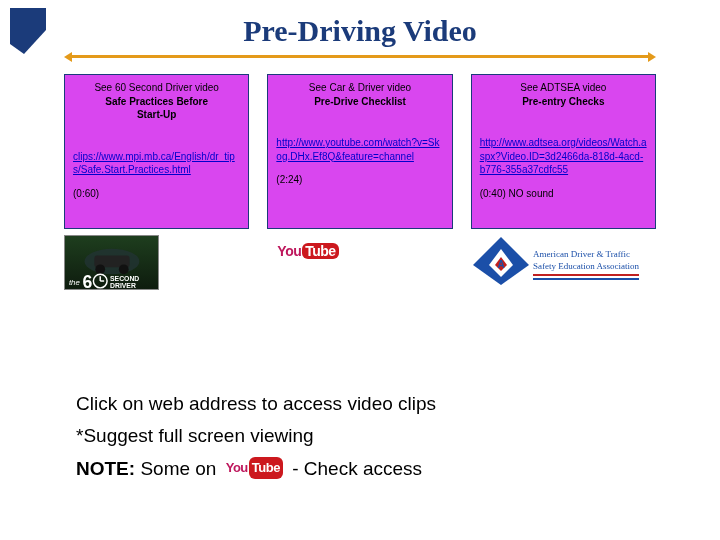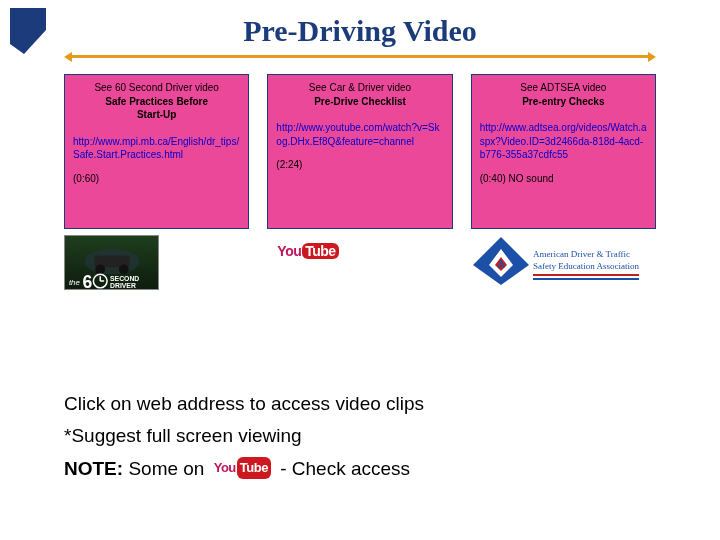--- a/index.html
+++ b/index.html
@@ -48,38 +48,39 @@
   .hr-arrow.right { right: 0; border-left: 8px solid #e49a1a; }
 
   .cards {
     display: flex;
     justify-content: space-between;
     margin: 14px 64px 0 64px;
     gap: 18px;
   }
   .card {
     border: 1.5px solid #1b3b7a;
-    background: #ec4899;
+    background: #d946ef;
     width: 33%;
     min-height: 155px;
     padding: 6px 8px 8px 8px;
     font-size: 10px;
     line-height: 1.35;
     color: #000;
     position: relative;
   }
   .card-header {
     text-align: center;
   }
   .card-header .line1 { }
   .card-header .line2 { font-weight: bold; }
   .card-header .line3 { font-weight: bold; }
   .card-link {
     color: #0000cc;
-    margin-top: 13px;
+    text-decoration: underline;
+    margin-top: 28px;
     display: block;
     word-break: break-all;
   }
   .duration {
     margin-top: 10px;
   }
   .dur-note { display: inline; }
 
   .thumb-row {
     display: flex;
@@ -112,21 +113,21 @@
   }
   
   .adtsea {
     width: 170px; height: 55px;
     background:#fff;
   }
   .adtsea svg { width:100%; height:100%; }
 
   .bottom-text {
     position: absolute;
-    left: 64px; right: 40px;
+    left: 76px; right: 40px;
     top: 388px;
     font-size: 19px;
     color: #000;
     line-height: 1.7;
   }
   .bottom-text .note-label { font-weight: bold; }
   .inline-yt {
     display: inline-flex; align-items:center;
     vertical-align: middle;
     margin: 0 4px;
@@ -152,21 +153,21 @@
 </div>
 
 <div class="cards">
 
   <div class="card">
     <div class="card-header">
       <div class="line1">See 60 Second Driver video</div>
       <div class="line2">Safe Practices Before</div>
       <div class="line3">Start-Up</div>
     </div>
-    <a class="card-link">http://www.mpi.mb.ca/English/dr_tips/Safe.Start.Practices.html</a>
+    <a class="card-link">clips://www.mpi.mb.ca/English/dr_tips/Safe.Start.Practices.html</a>
     <div class="duration">
       <span>(0:60)</span><span class="dur-note"></span>
     </div>
   </div>
 
   <div class="card">
     <div class="card-header">
       <div class="line1">See Car &amp; Driver video</div>
       <div class="line2">Pre-Drive Checklist</div>
       <div class="line3"></div>

